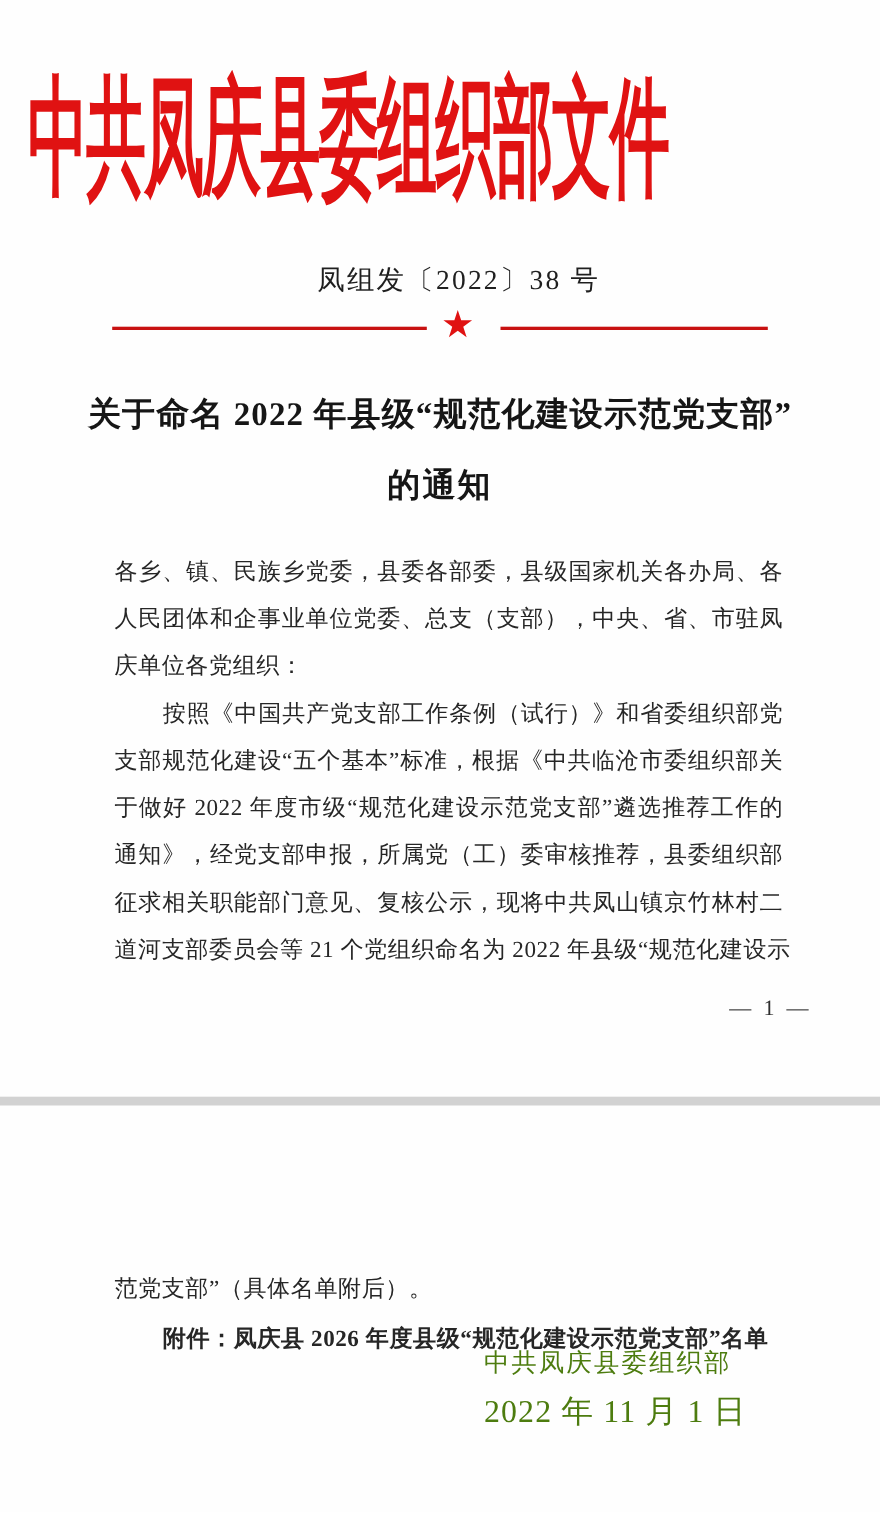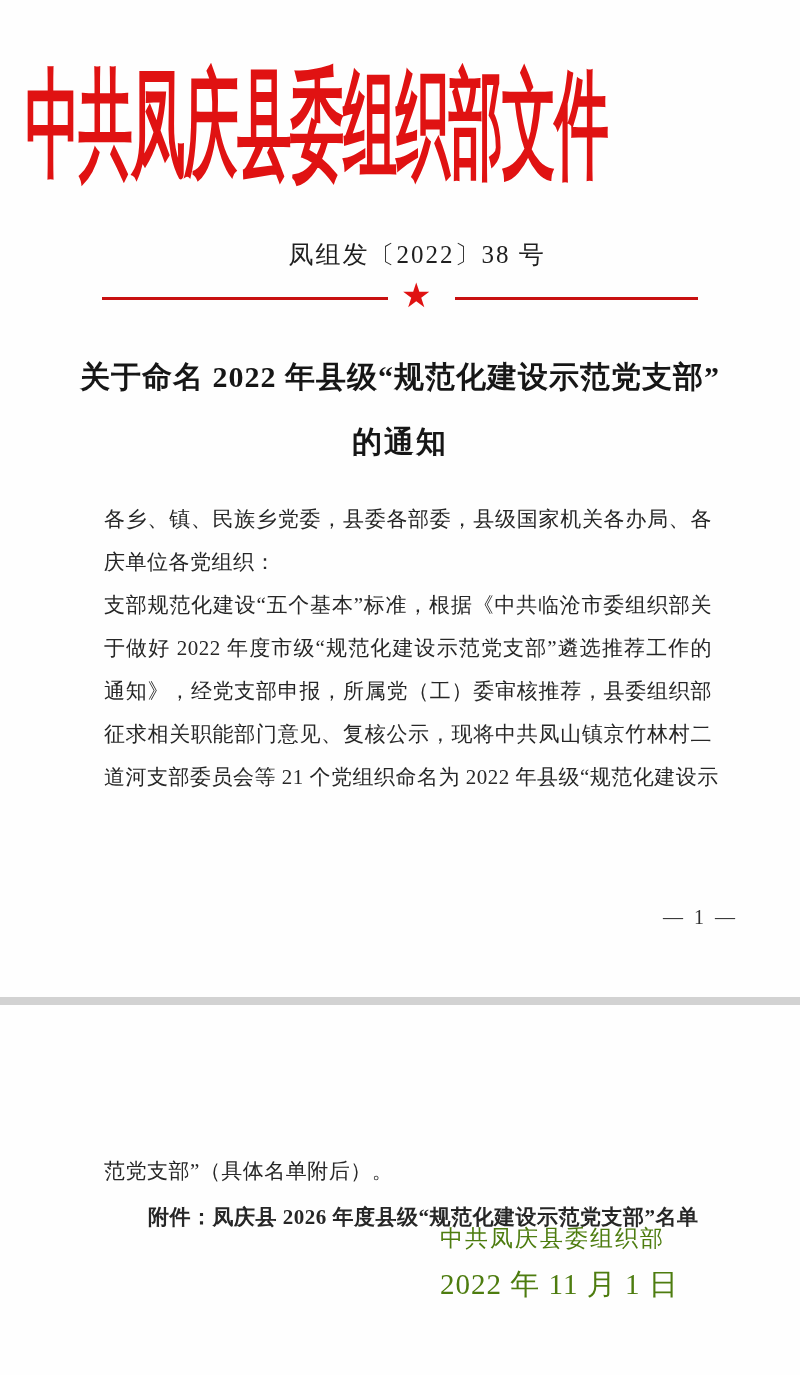--- a/index.html
+++ b/index.html
@@ -141,21 +141,23 @@
   <span class="rule-star">★</span>
   <div class="rule-right"></div>
 
   <div class="doc-title">
     <div class="t1">关于命名 2022 年县级“规范化建设示范党支部”</div>
     <div class="t2">的通知</div>
   </div>
 
   <div class="body-block">
     <div class="bline">各乡、镇、民族乡党委，县委各部委，县级国家机关各办局、各</div>
+    <div class="bline">人民团体和企事业单位党委、总支（支部），中央、省、市驻凤</div>
     <div class="bline short">庆单位各党组织：</div>
+    <div class="bline indent">按照《中国共产党支部工作条例（试行）》和省委组织部党</div>
     <div class="bline">支部规范化建设“五个基本”标准，根据《中共临沧市委组织部关</div>
     <div class="bline">于做好 2022 年度市级“规范化建设示范党支部”遴选推荐工作的</div>
     <div class="bline">通知》，经党支部申报，所属党（工）委审核推荐，县委组织部</div>
     <div class="bline">征求相关职能部门意见、复核公示，现将中共凤山镇京竹林村二</div>
     <div class="bline">道河支部委员会等 21 个党组织命名为 2022 年县级“规范化建设示</div>
   </div>
 
   <div class="page-number">— 1 —</div>
 
   <div class="page-divider"></div>

